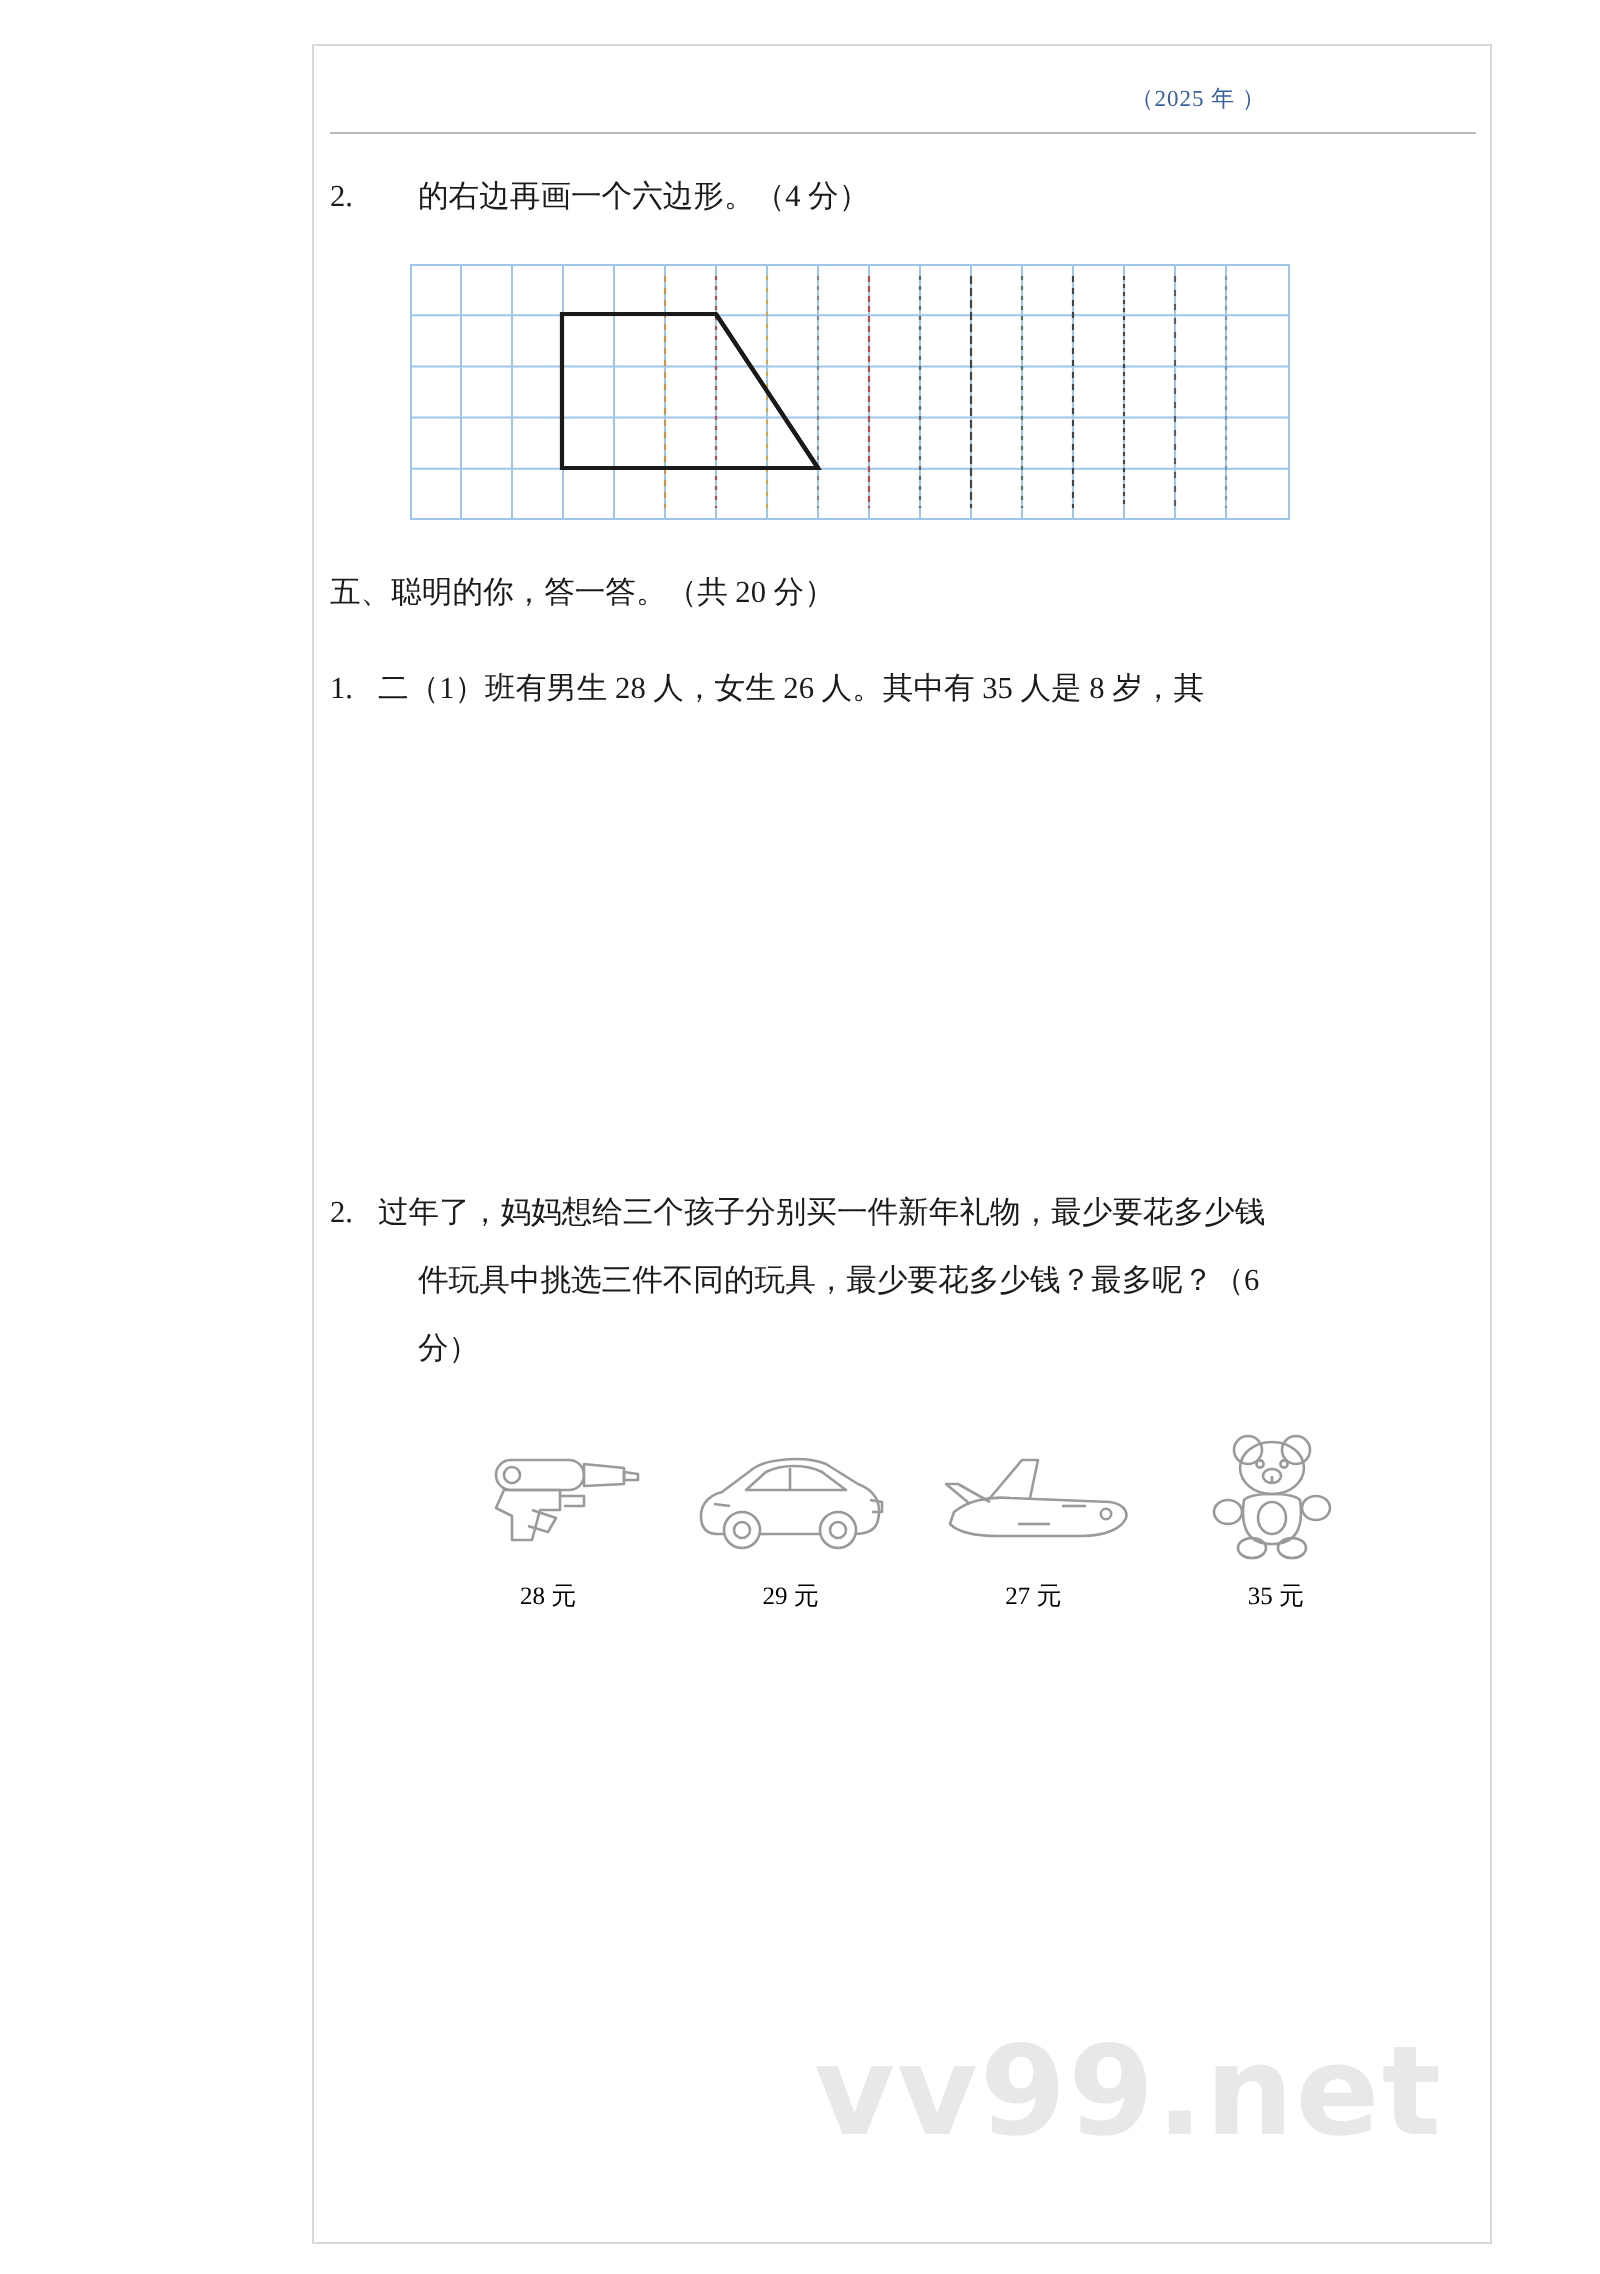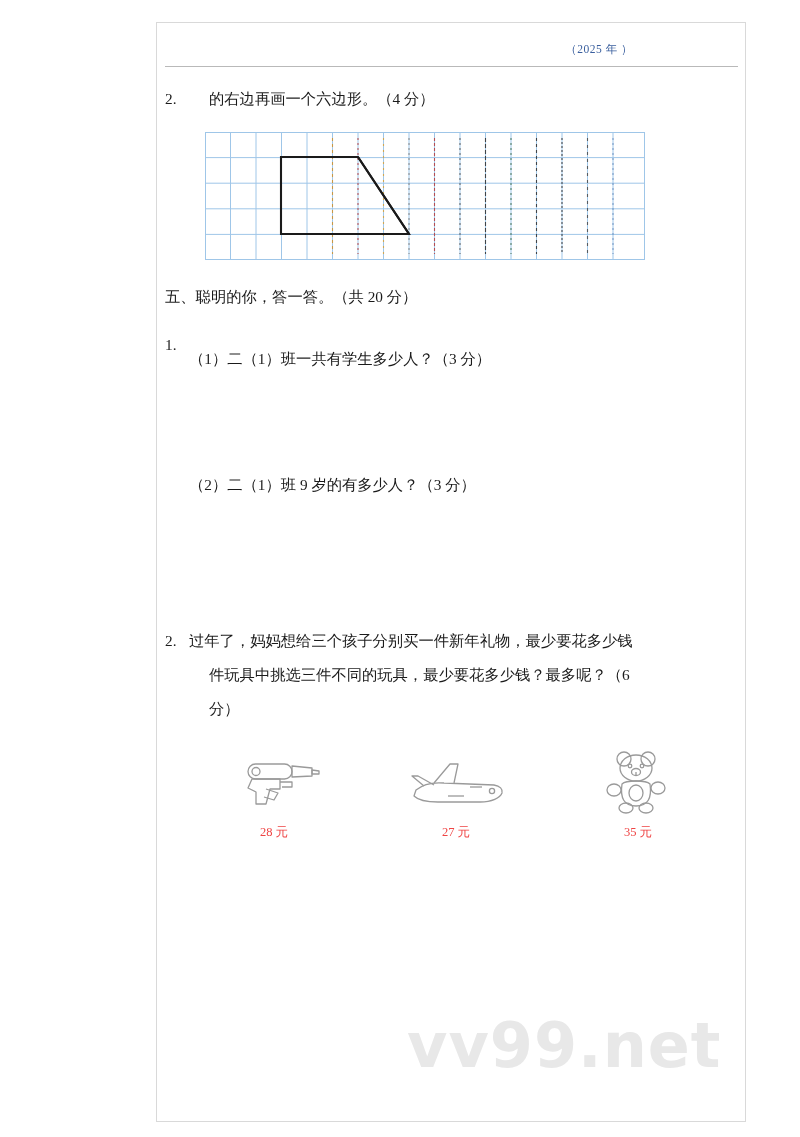--- a/index.html
+++ b/index.html
@@ -108,21 +108,21 @@
   }
   .toy-art {
     height: 70px;
     display: flex;
     align-items: flex-end;
     justify-content: center;
   }
   .toy-price {
     margin-top: 10px;
     font-size: 12.5px;
-    color: #ef4444;
+    color: #000000;
   }
   .watermark {
     position: absolute;
     left: 355px;
     top: 1005px;
     font-family: "DejaVu Sans", sans-serif;
     font-weight: bold;
     font-size: 62px;
     color: #e8e8e8;
     letter-spacing: 1px;
@@ -199,27 +199,26 @@
     </div>
 
     <div class="spacer-sm"></div>
 
     <div class="section-title">五、聪明的你，答一答。（共 20 分）</div>
 
     <div class="spacer-sm"></div>
 
     <div class="q-block">
       <span class="q-num">1.</span>
+      <div class="q-text">二（1）班有男生 28 人，女生 26 人。其中有 35 人是 8 岁，其</div>
     </div>
 
     <div class="spacer-sm"></div>
-    <div class="sub-q">（1）二（1）班一共有学生多少人？（3 分）</div>
 
     <div class="spacer-xl"></div>
-    <div class="sub-q">（2）二（1）班 9 岁的有多少人？（3 分）</div>
 
     <div class="spacer-xl"></div>
     <div class="spacer-md"></div>
 
     <div class="q-block">
       <span class="q-num">2.</span>
       <div class="q-text">过年了，妈妈想给三个孩子分别买一件新年礼物，最少要花多少钱</div>
       <div class="q-text q-line2">件玩具中挑选三件不同的玩具，最少要花多少钱？最多呢？（6</div>
       <div class="q-text q-line2">分）</div>
     </div>
@@ -236,20 +235,38 @@
               <path d="M86 18 L93 19 L93 22 L86 22 Z"></path>
               <path d="M26 27 L54 27 L54 37 L44 37 L40 52 L30 52 L30 40 L22 36 Z"></path>
               <path d="M40 37 L52 41 L48 48 L38 45"></path>
               <path d="M54 30 L66 30 L66 35 L56 35"></path>
             </g>
           </svg>
         </div>
         <div class="toy-price">28 元</div>
       </div>
 
+      <div class="toy">
+        <div class="toy-art">
+          <svg width="104" height="62" viewBox="0 0 104 62" xmlns="http://www.w3.org/2000/svg">
+            <g fill="none" stroke="#9a9a9a" stroke-width="1.3" stroke-linejoin="round">
+              <path d="M8 44 C6 36 10 30 18 28 L34 16 C42 11 60 10 70 14 L86 24 C94 27 98 33 96 42 C95 47 90 49 84 49 L16 49 C11 49 9 47 8 44 Z"></path>
+              <path d="M30 27 L40 18 C48 14 60 14 68 18 L80 27 Z"></path>
+              <path d="M52 16 L52 27"></path>
+              <circle cx="28" cy="47" r="9" fill="#ffffff"></circle>
+              <circle cx="28" cy="47" r="4"></circle>
+              <circle cx="76" cy="47" r="9" fill="#ffffff"></circle>
+              <circle cx="76" cy="47" r="4"></circle>
+              <path d="M92 32 L98 33 L98 38 L93 38"></path>
+              <path d="M14 34 L22 35"></path>
+            </g>
+          </svg>
+        </div>
+        <div class="toy-price">29 元</div>
+      </div>
 
       <div class="toy">
         <div class="toy-art">
           <svg width="104" height="62" viewBox="0 0 104 62" xmlns="http://www.w3.org/2000/svg">
             <g fill="none" stroke="#9a9a9a" stroke-width="1.3" stroke-linejoin="round">
               <path d="M10 44 C14 48 22 50 34 50 L76 50 C88 50 96 46 98 41 C99 37 96 34 90 33 L40 31 C28 30 18 33 12 38 Z"></path>
               <path d="M30 31 L46 12 L54 12 L50 31"></path>
               <path d="M20 34 L8 24 L14 24 L30 33"></path>
               <path d="M44 44 L60 44"></path>
               <circle cx="88" cy="39" r="2.6"></circle>

